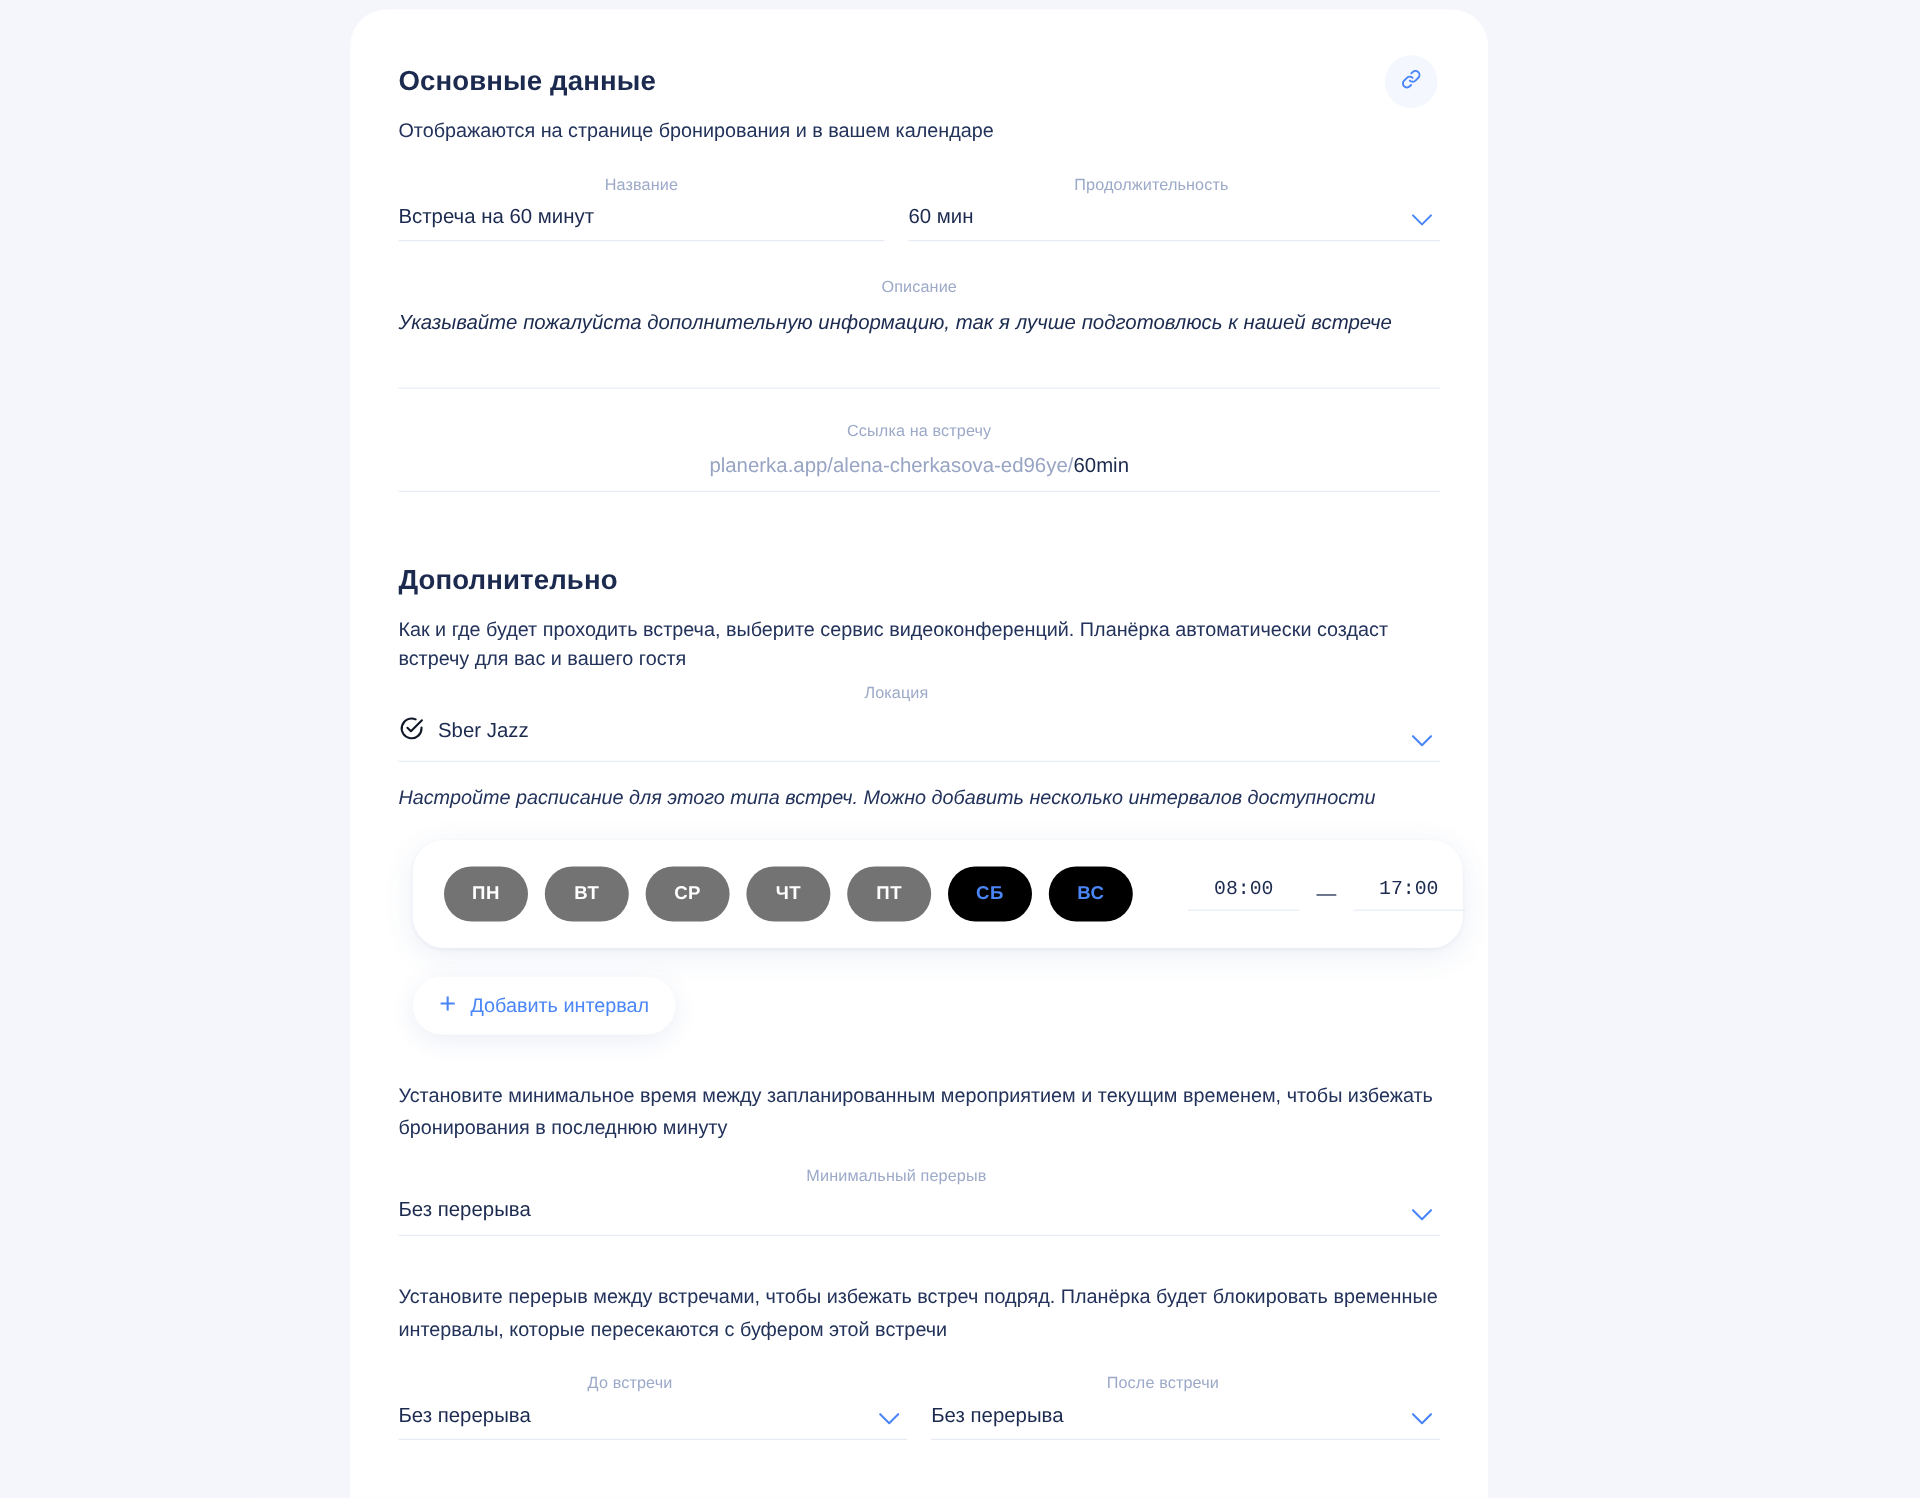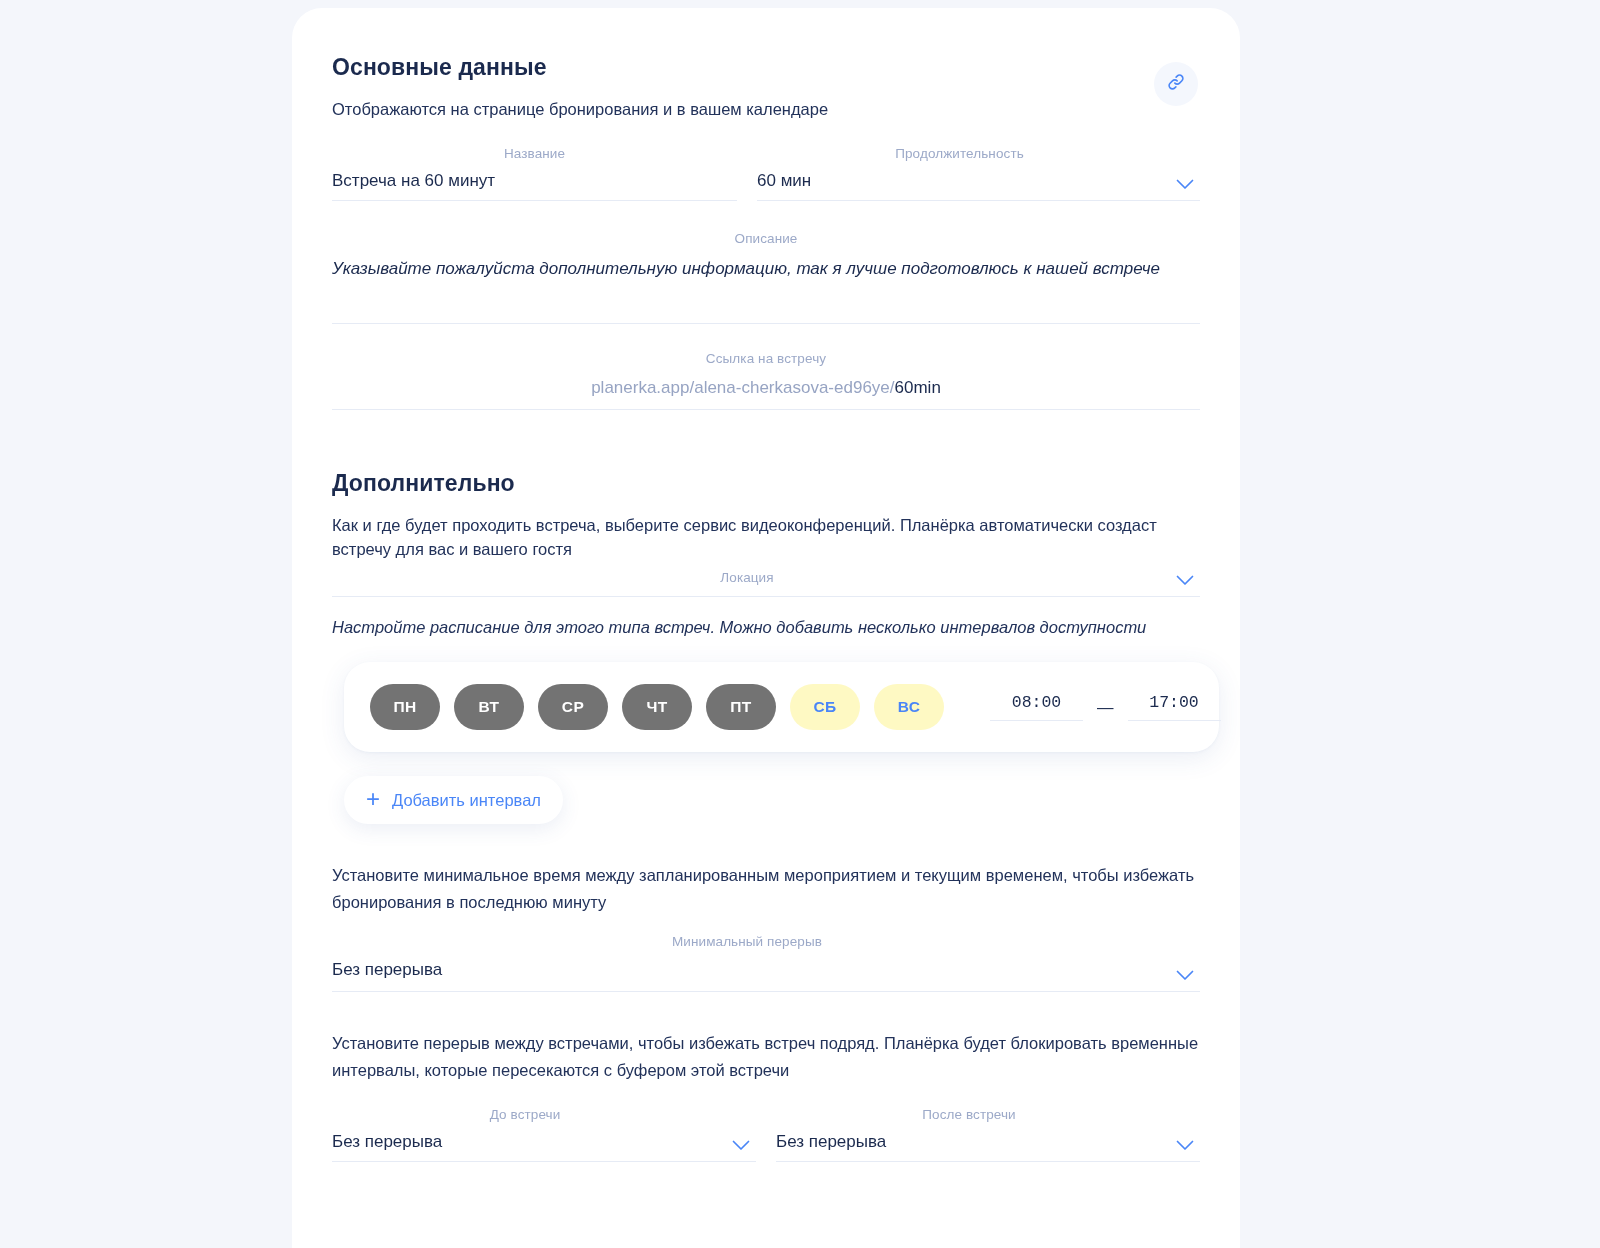--- a/index.html
+++ b/index.html
@@ -65,21 +65,21 @@
   }
 
   .field-value {
     font-size: 17px;
     color: #1B2A4E;
   }
 
   
   .head-row {
     display: flex;
-    align-items: center;
+    align-items: flex-start;
     justify-content: space-between;
     gap: 24px;
   }
 
   .link-btn {
     width: 44px;
     height: 44px;
     border-radius: 50%;
     background: #F4F7FD;
     display: flex;
@@ -189,21 +189,21 @@
     display: flex;
     align-items: center;
     justify-content: center;
     font-size: 15.5px;
     font-weight: 700;
     letter-spacing: 0.4px;
     cursor: pointer;
     user-select: none;
   }
   .chip.on  { background: #737373; color: #FFFFFF; }
-  .chip.off { background: #fef9c3; color: #4A86F7; }
+  .chip.off { background: #000000; color: #4A86F7; }
 
   .times {
     display: flex;
     align-items: center;
     gap: 14px;
     margin-left: 46px;
   }
   .time-in {
     width: 93px;
     text-align: center;
@@ -301,20 +301,29 @@
       <div class="link-value"><span class="dim">planerka.app/alena-cherkasova-ed96ye/</span><span>60min</span></div>
     </div>
 
     <div class="block2">
       <div class="section-title">Дополнительно</div>
       <div class="section-sub">Как и где будет проходить встреча, выберите сервис видеоконференций. Планёрка автоматически создаст встречу для вас и вашего гостя</div>
 
       
       <div class="loc-field">
         <div class="field-label">Локация</div>
+        <div class="loc-row">
+          <span>
+            <svg width="22" height="22" viewBox="0 0 24 24" fill="none" stroke="#101828" stroke-width="1.9" stroke-linecap="round" stroke-linejoin="round">
+              <path d="M21 11.2V12a9 9 0 1 1-5.3-8.2"></path>
+              <path d="M8.2 11.4 11.4 14.6 21.4 4.6"></path>
+            </svg>
+          </span>
+          <span class="loc-name">Sber Jazz</span>
+        </div>
         <span class="chevron">
           <svg width="18" height="11" viewBox="0 0 18 11" fill="none" stroke="#4A86F7" stroke-width="1.7" stroke-linecap="round" stroke-linejoin="round">
             <path d="M1.5 1.5 9 9l7.5-7.5"></path>
           </svg>
         </span>
       </div>
 
       
       <div class="para sched-intro">Настройте расписание для этого типа встреч. Можно добавить несколько интервалов доступности</div>
 

